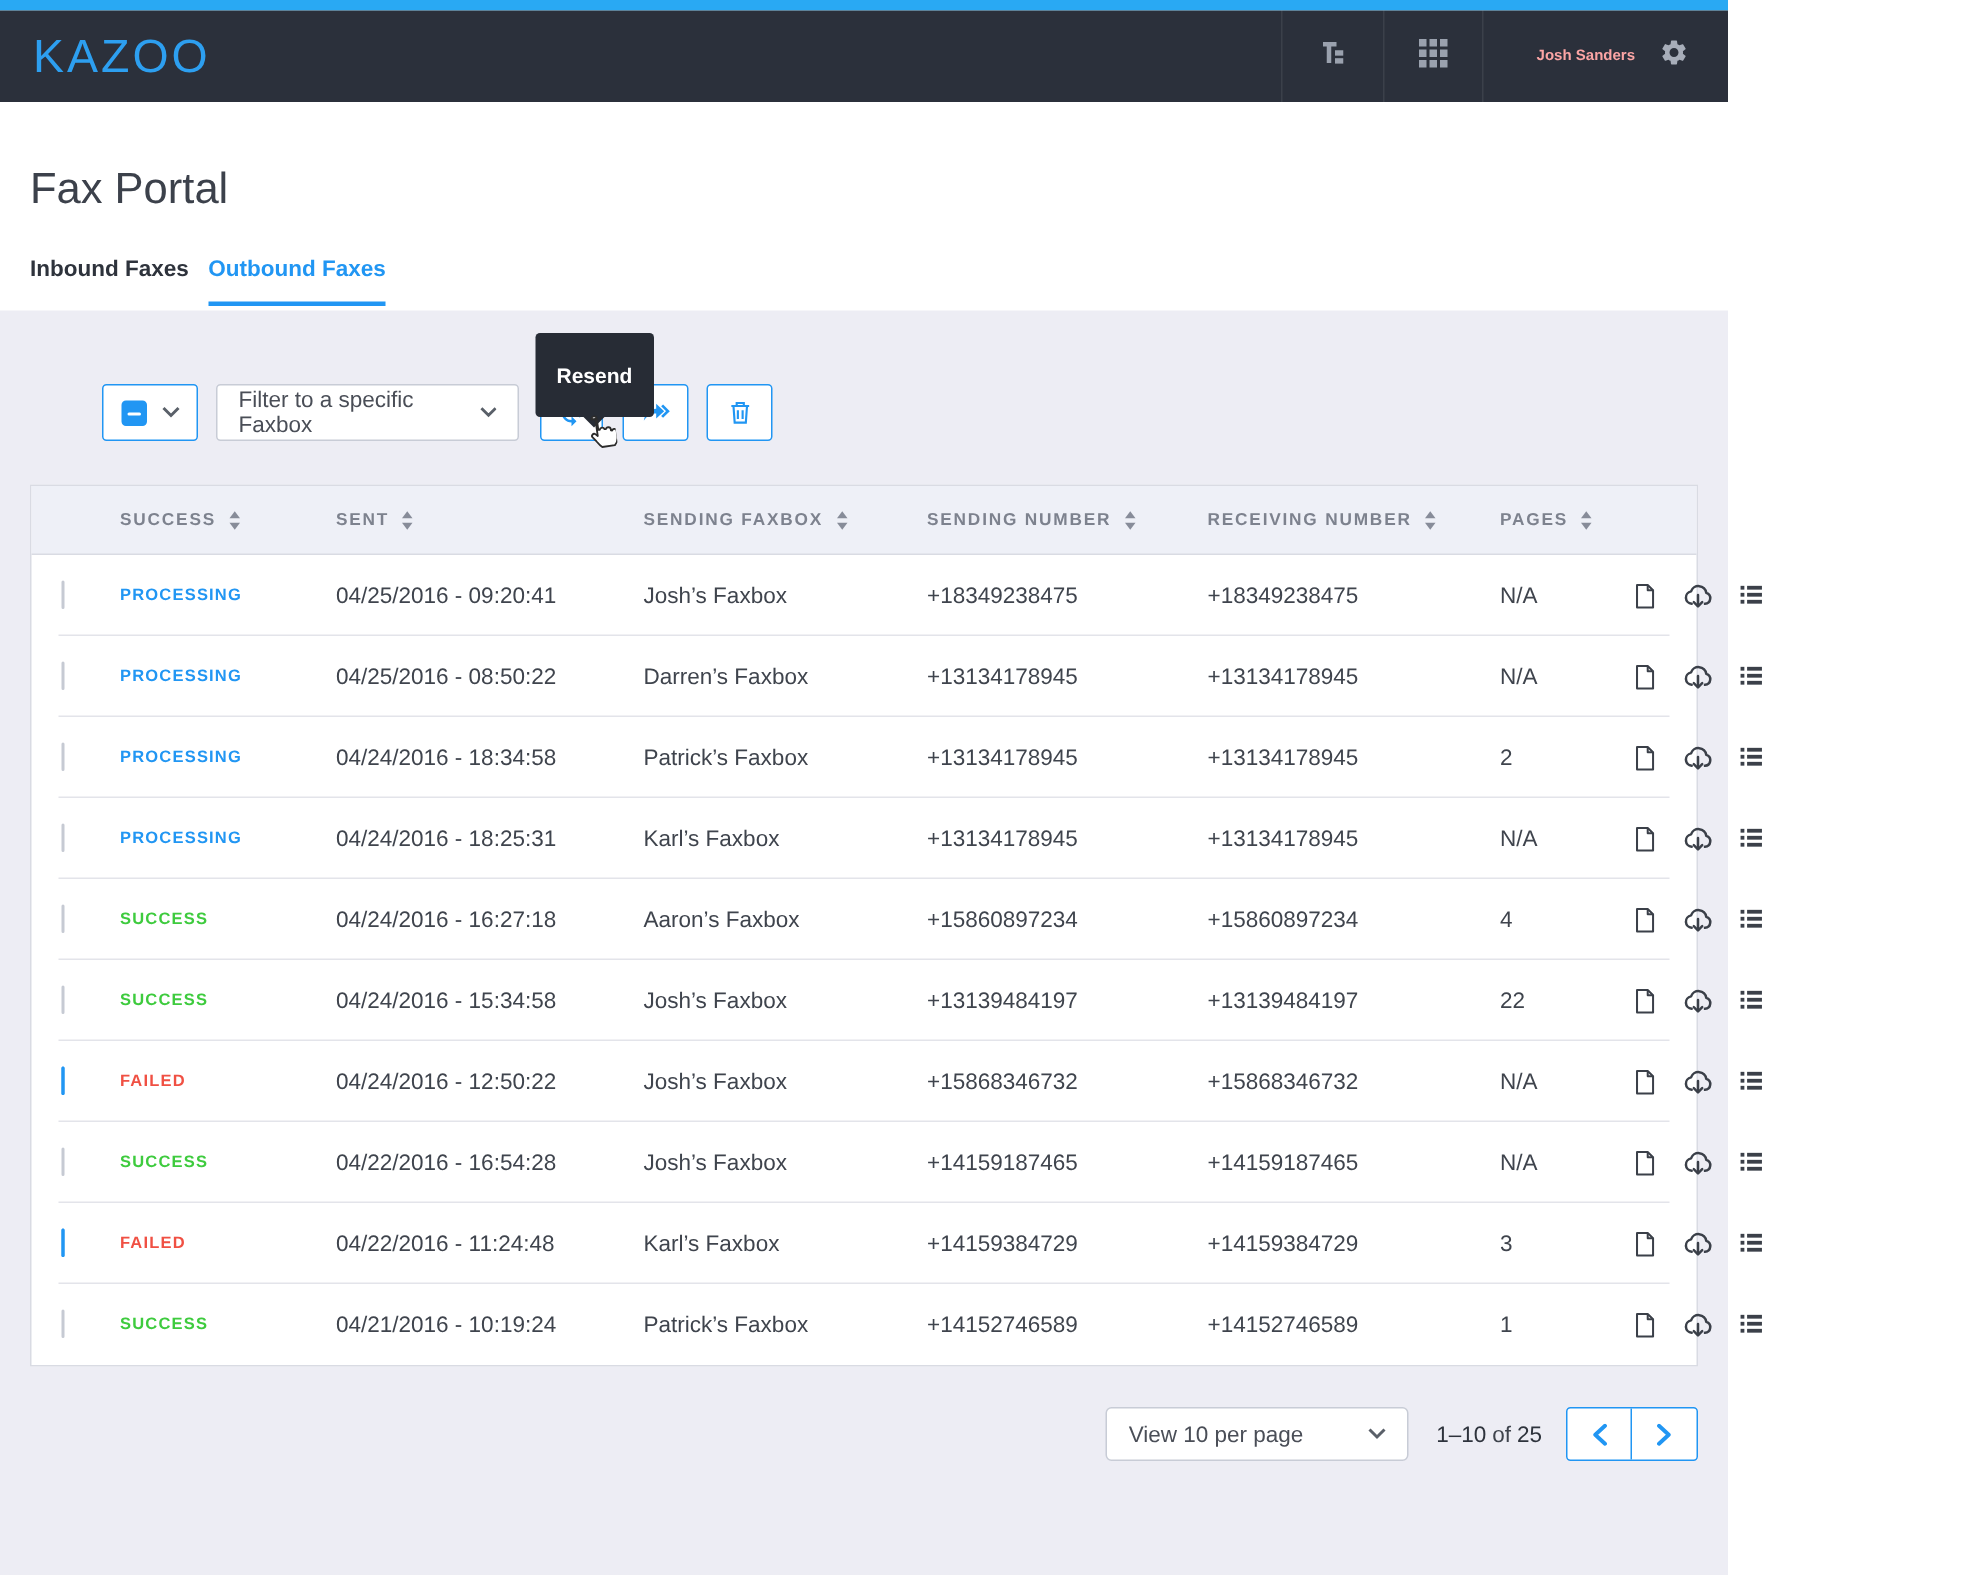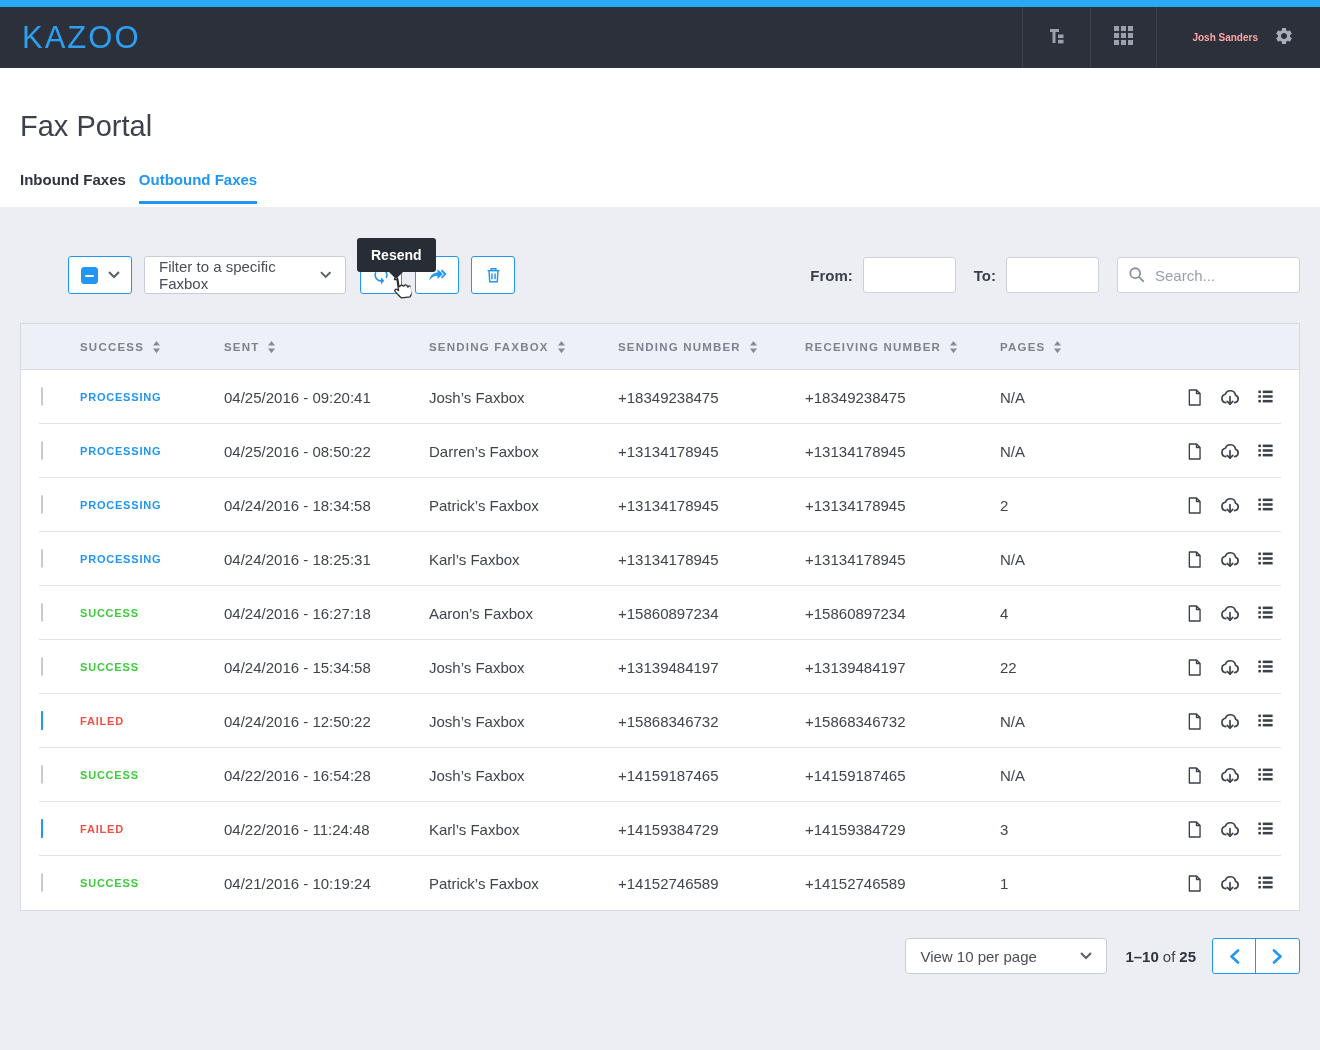--- a/index.html
+++ b/index.html
@@ -1,18 +1,18 @@
 <!DOCTYPE html>
 <html style="--accent: #2196f3; --topstrip: #29a9f3; --navbar_bg: #2b303b; --logo: #2d9ff0; --page_bg: #ededf4; --success: #3ecb3e; --failed: #f05043; --processing: #2196f3; --table_border: #d9dbe3; --header_text: #7d828e;"><head>
 <meta charset="utf-8">
 <style>
   * { margin:0; padding:0; box-sizing:border-box; }
   html,body { width:1320px; height:1050px; }
   body { font-family:"Liberation Sans","DejaVu Sans",sans-serif; background:#fff; overflow:hidden; }
-  .page { position:relative; width:1320px; height:1050px; }
+  .page { position:relative; width:1152px; height:1050px; }
 
   
   .topstrip { height:7px; background:var(--topstrip); }
   .navbar { height:61px; background:var(--navbar_bg); display:flex; align-items:stretch; }
   .brand { display:flex; align-items:center; padding-left:22px; flex:1; }
   .brand-text { color:var(--logo); font-size:31px; letter-spacing:2px; font-weight:400; }
   .nav-box { display:flex; align-items:center; justify-content:center; border-left:1px solid rgba(255,255,255,0.08); cursor:pointer; }
   .nav-box.hier { width:68px; } .nav-box.apps { width:66px; }
   .nav-user { display:flex; align-items:center; gap:16px; border-left:1px solid rgba(255,255,255,0.08); padding:0 26px 0 26px; width:164px; justify-content:flex-end; }
   .nav-user .uname { color:#fca5a5; font-size:10px; font-weight:600; white-space:nowrap; }
@@ -49,21 +49,21 @@
   .fake-select { background:#fff; border:1px solid #c8ccd6; border-radius:3px; display:flex; align-items:center; justify-content:space-between; padding:0 14px; color:#4a4e57; font-size:15px; cursor:pointer; }
   .faxbox-filter { width:202px; height:38px; margin-left:12px; }
 
   .tb-label { font-size:15px; font-weight:700; color:#3a3f48; margin-right:10px; }
   .date-input { width:93px; height:36px; border:1px solid #cdd1da; border-radius:3px; background:#fff; margin-right:18px; padding:0 8px; font-size:14px; }
   .search-box { width:183px; height:36px; border:1px solid #cdd1da; border-radius:3px; background:#fff; display:flex; align-items:center; padding:0 10px; gap:9px; }
   .search-box input { border:none; outline:none; width:130px; font-size:15px; color:#3f444d; font-family:inherit; background:transparent; }
   .search-box input::placeholder { color:#9aa0ac; }
 
   
-  .tooltip { position:absolute; left:357px; top:31px; background:#272c35; color:#fff; font-size:14px; font-weight:700; padding:9px 14px; border-radius:3px; z-index:5; }
+  .tooltip { position:absolute; left:357px; top:15px; background:#272c35; color:#fff; font-size:14px; font-weight:700; padding:20px 14px; border-radius:3px; z-index:5; }
   .tooltip:after { content:""; position:absolute; left:50%; margin-left:-7px; top:100%; border:7px solid transparent; border-top-color:#272c35; }
   .cursor { position:absolute; left:384px; top:68px; z-index:6; transform:rotate(-8deg); }
 
   
   .table { margin-top:28px; background:#fff; border:1px solid var(--table_border); }
   .trow { display:grid; grid-template-columns:56px 144px 205px 189px 187px 195px 90px 1fr; align-items:center; }
   .thead { height:46px; background:#eef0f7; border-bottom:1px solid var(--table_border); }
   .hcell { display:flex; align-items:center; gap:8px; font-size:11.5px; font-weight:700; letter-spacing:1.2px; color:var(--header_text); cursor:pointer; padding-left:3px; }
   .row { height:54px; position:relative; }
   .row:not(:last-child):after { content:""; position:absolute; left:18px; right:18px; bottom:0; height:1px; background:#e3e4ea; }
@@ -71,21 +71,21 @@
   .cell { font-size:15px; color:#3f444d; padding-left:3px; }
   .status { font-size:11px; font-weight:700; letter-spacing:0.8px; }
   .st-processing { color:var(--processing); } .st-success { color:var(--success); } .st-failed { color:var(--failed); }
   .actions { display:flex; justify-content:flex-end; gap:15px; padding-right:24px; color:#3b4049; }
   .actions .aicon { cursor:pointer; display:flex; }
 
   
   .pagination { display:flex; align-items:center; justify-content:flex-end; margin-top:27px; }
   .perpage { width:202px; height:36px; border-radius:4px; }
   .range-text { font-size:15px; color:#2e333c; margin:0 16px 0 18px; }
-  .range-text b { font-weight:700; } .range-text .of { font-weight:400; color:#3f444d; padding:0 4px; }
+  .range-text b { font-weight:400; } .range-text .of { font-weight:400; color:#3f444d; padding:0 4px; }
   .pager { display:flex; border:1px solid var(--accent); border-radius:3px; background:#fff; height:36px; }
   .pager .pbtn { width:43px; display:flex; align-items:center; justify-content:center; cursor:pointer; }
   .pager .pbtn:first-child { border-right:1px solid var(--accent); }
 </style>
 </head>
 <body>
 
 <div class="page">
 
   <div class="topstrip"></div>
@@ -175,33 +175,20 @@
         </div>
         <div class="btn icon-btn delete">
           <svg width="19" height="20" viewBox="0 0 24 24" fill="none" stroke="#2196f3" stroke-width="1.8">
               <path d="M4.5 6.5h15"></path>
               <path d="M9 6.5V4h6v2.5"></path>
               <path d="M6.3 6.5l1 14h9.4l1-14"></path>
               <path d="M10 10v7.5M14 10v7.5"></path>
             </svg>
         </div>
       </div>
-      <div class="tb-right">
-        <span class="tb-label">From:</span>
-        <input class="date-input" type="text" value="" style="">
-        <span class="tb-label">To:</span>
-        <input class="date-input" type="text" value="" style="">
-        <div class="search-box">
-          <svg width="18" height="18" viewBox="0 0 20 20" fill="none" stroke="#8a909c" stroke-width="2">
-              <circle cx="8" cy="8" r="5.5"></circle>
-              <line x1="12.2" y1="12.2" x2="17.5" y2="17.5"></line>
-            </svg>
-          <input type="text" placeholder="Search..." style="">
-        </div>
-      </div>
     </div>
 
     <div class="table">
       <div class="trow thead">
         <div class="cbcell"></div>
       <div class="hcell">
     <span class="hlabel">SUCCESS</span>
     <svg width="9" height="14" viewBox="0 0 10 16" fill="#878c99">
               <path d="M5 1 9 6.2H1z"></path>
               <path d="M5 15 1 9.8h8z"></path>

